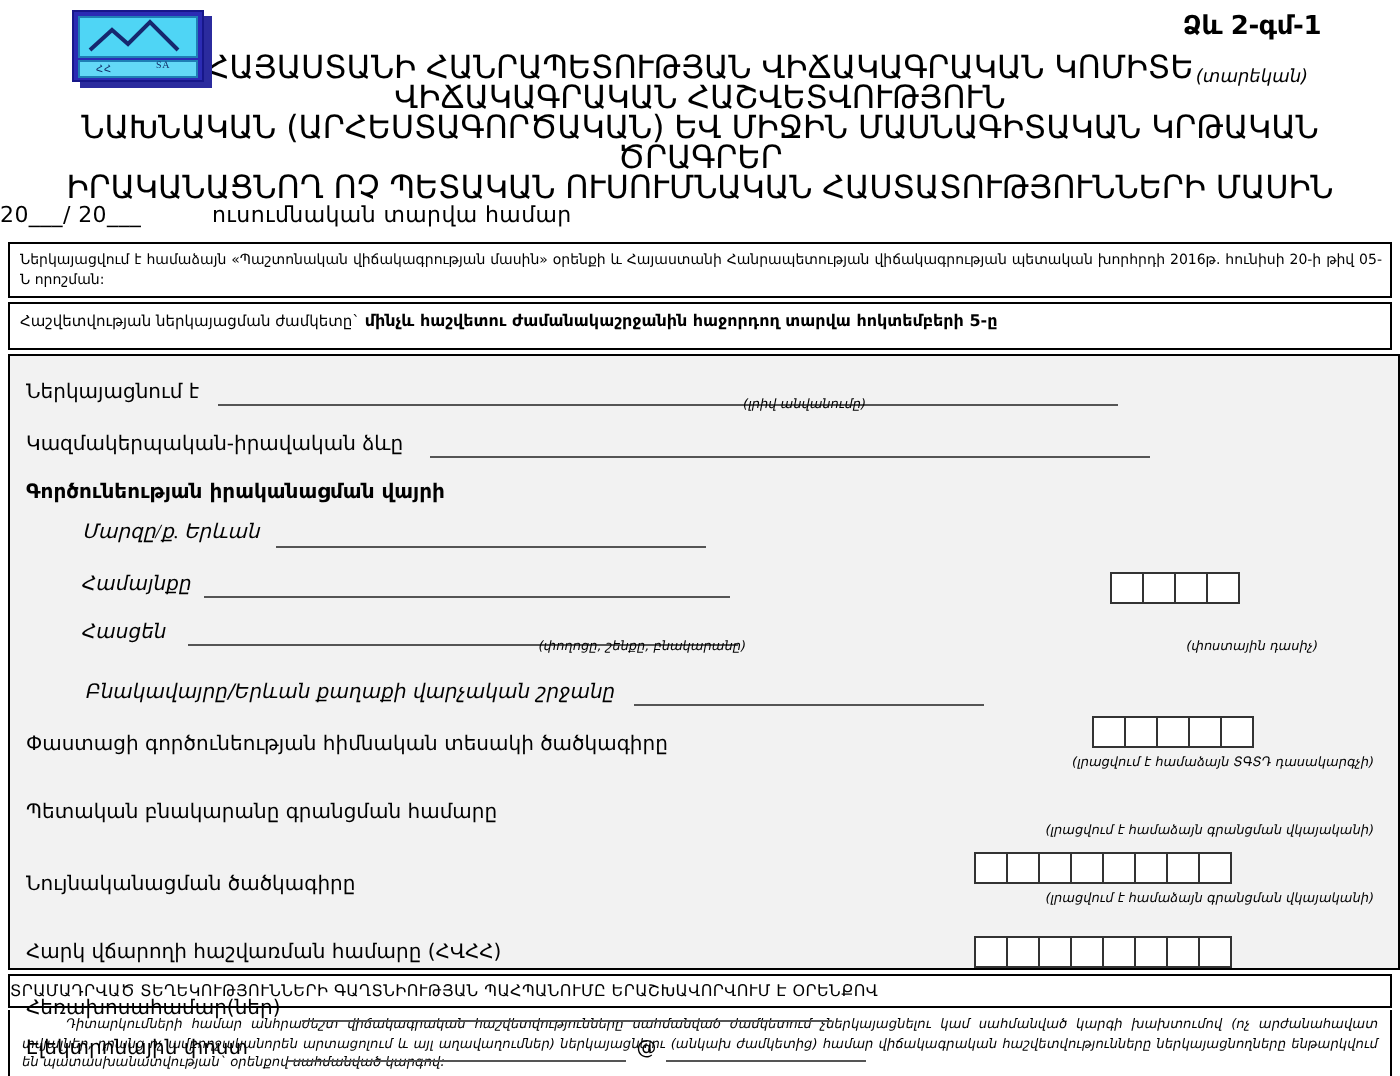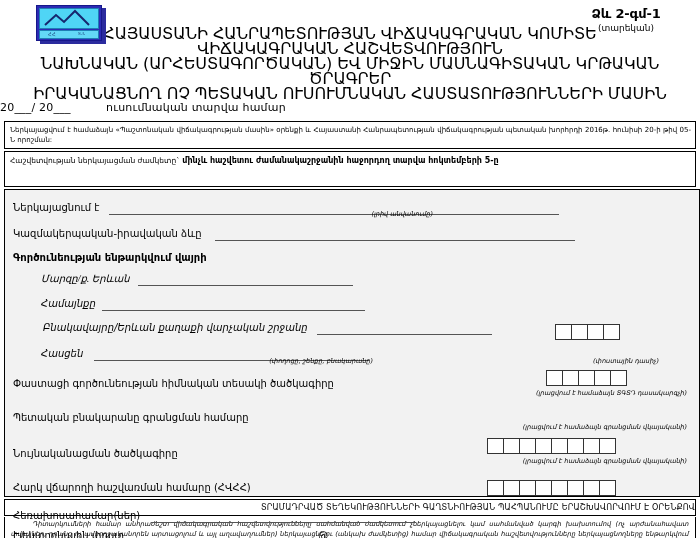--- a/index.html
+++ b/index.html
@@ -65,21 +65,22 @@
     text-align: center;
     width: 132px;
   }
   .formcode .code {
     font-weight: bold;
     font-size: 13px;
     letter-spacing: -0.2px;
   }
   .formcode .sub {
     font-size: 9px;
-    margin-top: 2px;
+    margin-top: 13px;
+    font-style: italic;
   }
 
   .titles {
     padding-top: 26px;
     text-align: center;
   }
   .titles .t {
     font-weight: normal;
     font-size: 16px;
     line-height: 15px;
@@ -98,21 +99,21 @@
     margin: 7px 4px 0 4px;
     border: 1px solid #000;
     padding: 3px 4px 3px 5px;
     font-size: 7px;
     line-height: 10px;
     text-align: justify;
   }
   .noteblock2 {
     margin: 2px 4px 0 4px;
     border: 1px solid #000;
-    padding: 4px 4px 20px 5px;
+    padding: 4px 4px 8px 5px;
     font-size: 7.5px;
     line-height: 10px;
   }
   .noteblock2 b { font-weight: bold; font-size: 8px; }
 
   
   .body-frame {
     margin: 2px 0 0 4px;
     border: 1px solid #000;
     background: #f2f2f2;
@@ -151,21 +152,21 @@
   .cellgroup { display: flex; }
   .cellgroup .grp { display: flex; margin-right: 10px; }
   .cellgroup .grp:last-child { margin-right: 0; }
 
   .abs { position: absolute; }
 
   
   .banner {
     margin: 2px 4px 0 4px;
     border: 1px solid #000;
-    text-align: right;
+    text-align: left;
     font-size: 8px;
     padding: 3px 0 3px 0;
     letter-spacing: .2px;
   }
   .footnote {
     margin: 1px 4px 0 4px;
     border: 1px solid #000;
     border-top: none;
     font-size: 6.6px;
     font-style: italic;
@@ -225,50 +226,50 @@
     <span class="dline" style="width:450px;margin-left:4px;"></span>
     <div class="hint abs" style="left:200px; top:14px; width:220px;">(լրիվ անվանումը)</div>
   </div>
 
   <div class="row" style="height:24px;">
     <span class="lbl">Կազմակերպական-իրավական ձևը</span>
     <span class="dline" style="width:360px;margin-left:8px;"></span>
   </div>
 
   <div class="row" style="height:22px;">
-    <span class="lbl b">Գործունեության ենթարկվում վայրի</span>
+    <span class="lbl b">Գործունեության իրականացման վայրի</span>
   </div>
 
   <div class="row" style="height:24px; padding-left:28px;font-family:Liberation Serif, serif;">
     <span class="lbl it">Մարզը/ք. Երևան</span>
     <span class="dline" style="width:215px;margin-left:4px;"></span>
   </div>
 
   <div class="row" style="height:24px; padding-left:28px;">
     <span class="lbl it">Համայնքը</span>
     <span class="dline" style="width:263px;margin-left:1px;"></span>
-  </div>
-
-  <div class="row" style="height:26px; padding-left:30px;">
-    <span class="lbl it">Բնակավայրը/Երևան քաղաքի վարչական շրջանը</span>
-    <span class="dline" style="width:175px;margin-left:4px;"></span>
   </div>
 
   <div class="row" style="height:30px; padding-left:28px;">
     <span class="lbl it">Հասցեն</span>
     <span class="dline" style="width:275px;margin-left:6px;"></span>
     <div class="hint abs" style="left:130px; top:15px; width:230px;">(փողոցը, շենքը, բնակարանը)</div>
 
     <div class="cells abs" id="postal-cells" style="right:72px; top:-18px;">
         <div class="cell"></div>
         <div class="cell"></div>
         <div class="cell"></div>
         <div class="cell"></div>
       </div>
     <div class="hint abs" style="right:32px; top:15px; width:140px;">(փոստային դասիչ)</div>
+  </div>
+
+  <div class="row" style="height:26px; padding-left:30px;">
+    <span class="lbl it">Բնակավայրը/Երևան քաղաքի վարչական շրջանը</span>
+    <span class="dline" style="width:175px;margin-left:4px;"></span>
   </div>
 
   <div class="row" style="height:34px;">
     <span class="lbl">Փաստացի գործունեության հիմնական տեսակի ծածկագիրը</span>
     <div class="cells abs" id="activity-cells" style="right:65px; top:-2px;">
         <div class="cell"></div>
         <div class="cell"></div>
         <div class="cell"></div>
         <div class="cell"></div>
         <div class="cell"></div>

